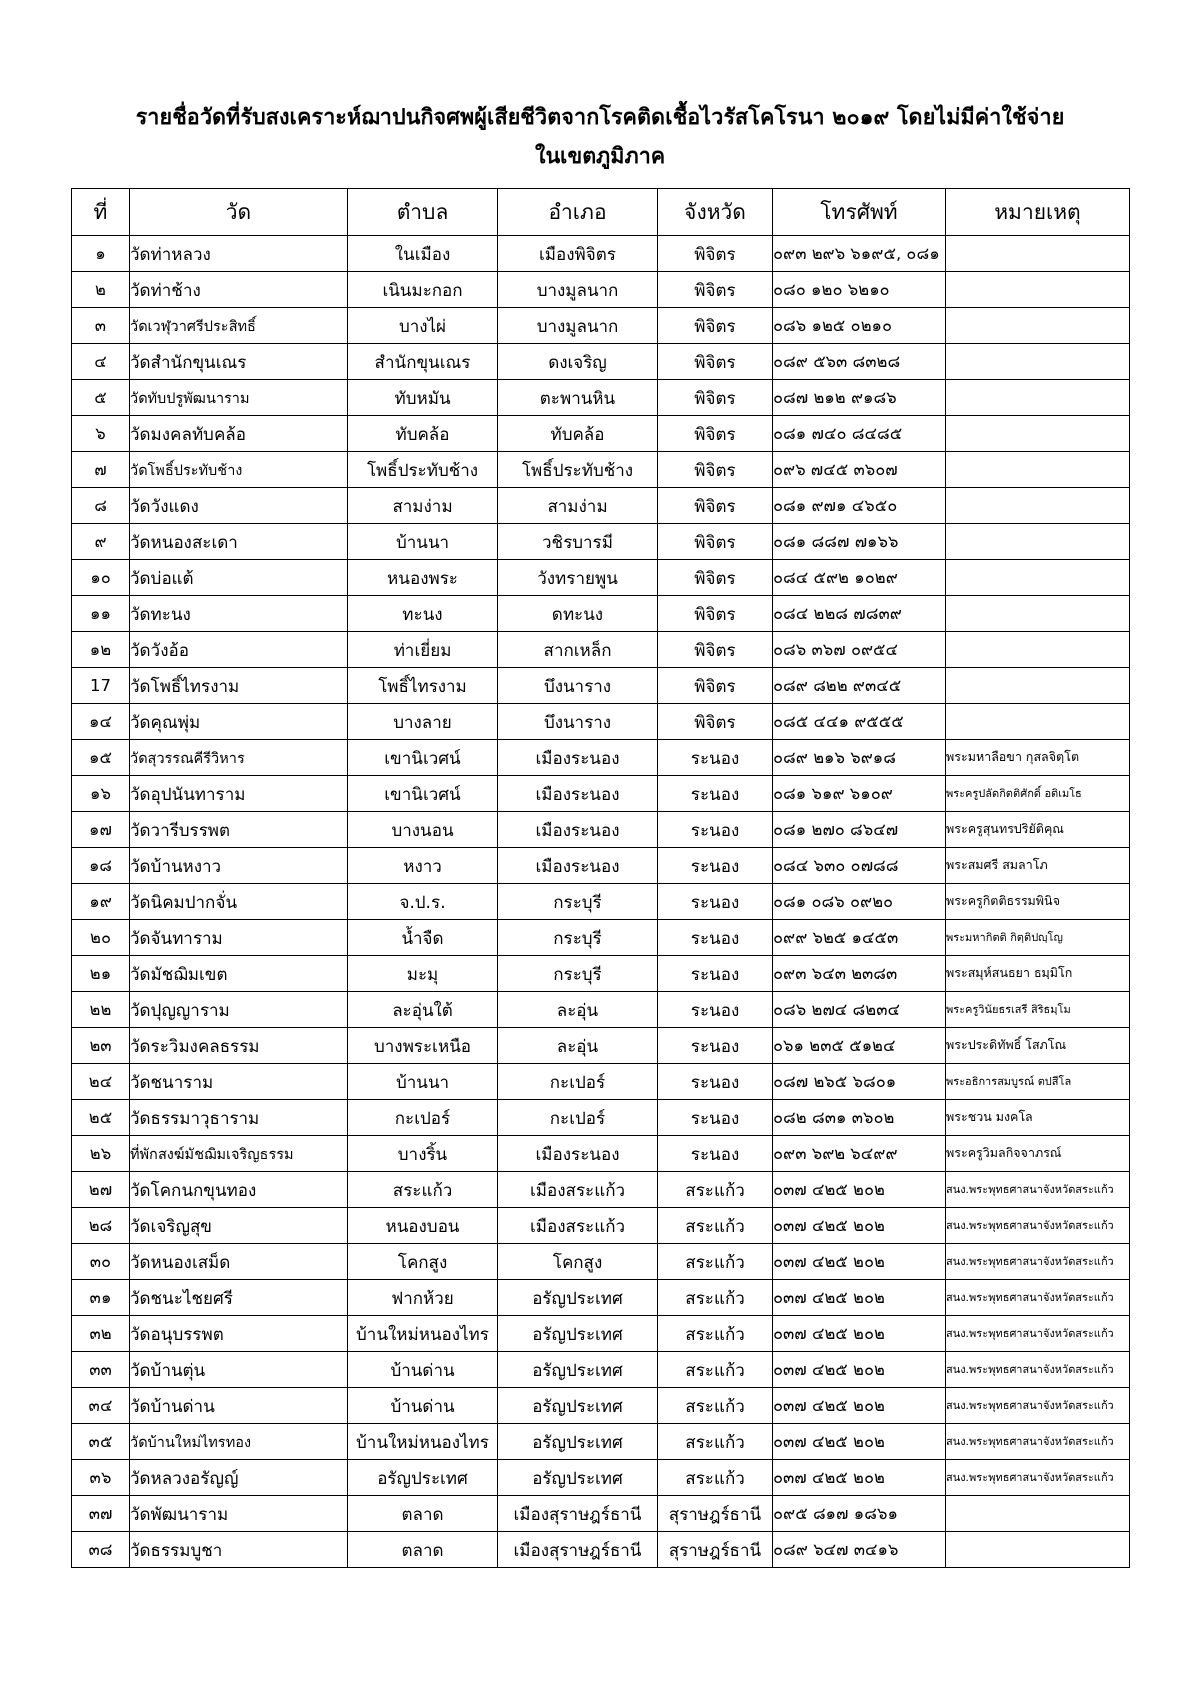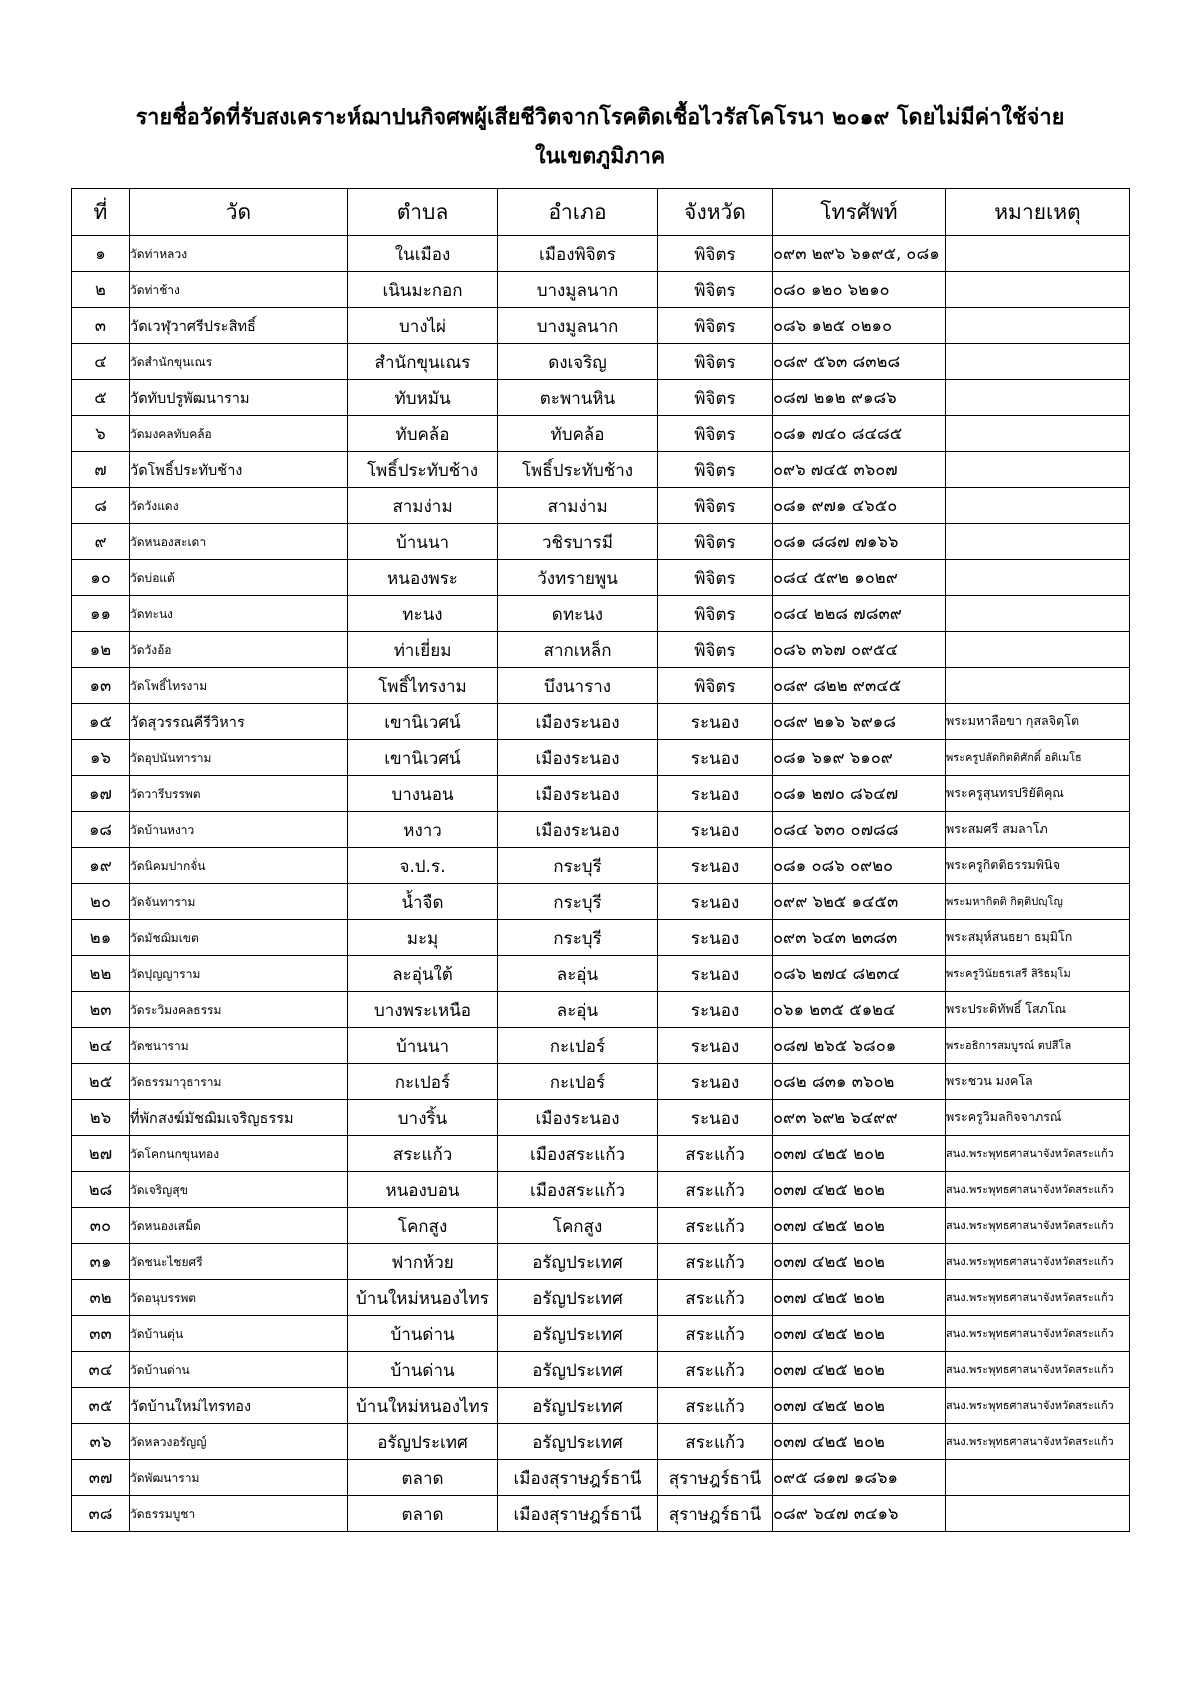--- a/index.html
+++ b/index.html
@@ -85,21 +85,21 @@
   col.c-phone  { width: 173px; }
   col.c-remark { width: 184px; }
 
   td.cell-no {
     text-align: center;
     font-size: 16.5px;
   }
   td.cell-wat {
     text-align: left;
     padding-left: 5px;
-    font-size: 12px;
+    font-size: 17px;
   }
   td.cell-tambon,
   td.cell-amphoe,
   td.cell-changwat {
     text-align: center;
     font-size: 17px;
   }
   td.cell-phone {
     text-align: left;
     padding-left: 6px;
@@ -262,26 +262,35 @@
           <tr>
             <td class="cell-no">๑๒</td>
             <td class="cell-wat">วัดวังอ้อ</td>
             <td class="cell-tambon">ท่าเยี่ยม</td>
             <td class="cell-amphoe">สากเหล็ก</td>
             <td class="cell-changwat">พิจิตร</td>
             <td class="cell-phone">๐๘๖ ๓๖๗ ๐๙๕๔</td>
             <td class="cell-remark"></td>
           </tr>
           <tr>
-            <td class="cell-no">๑๓</td>
+            <td class="cell-no">17</td>
             <td class="cell-wat">วัดโพธิ์ไทรงาม</td>
             <td class="cell-tambon">โพธิ์ไทรงาม</td>
             <td class="cell-amphoe">บึงนาราง</td>
             <td class="cell-changwat">พิจิตร</td>
             <td class="cell-phone">๐๘๙ ๘๒๒ ๙๓๔๕</td>
+            <td class="cell-remark"></td>
+          </tr>
+          <tr>
+            <td class="cell-no">๑๔</td>
+            <td class="cell-wat">วัดคุณพุ่ม</td>
+            <td class="cell-tambon">บางลาย</td>
+            <td class="cell-amphoe">บึงนาราง</td>
+            <td class="cell-changwat">พิจิตร</td>
+            <td class="cell-phone">๐๘๕ ๔๔๑ ๙๕๕๕</td>
             <td class="cell-remark"></td>
           </tr>
           <tr>
             <td class="cell-no">๑๕</td>
             <td class="cell-wat squeeze">วัดสุวรรณคีรีวิหาร</td>
             <td class="cell-tambon">เขานิเวศน์</td>
             <td class="cell-amphoe">เมืองระนอง</td>
             <td class="cell-changwat">ระนอง</td>
             <td class="cell-phone">๐๘๙ ๒๑๖ ๖๙๑๘</td>
             <td class="cell-remark">พระมหาลือขา กุสลจิตฺโต</td>

